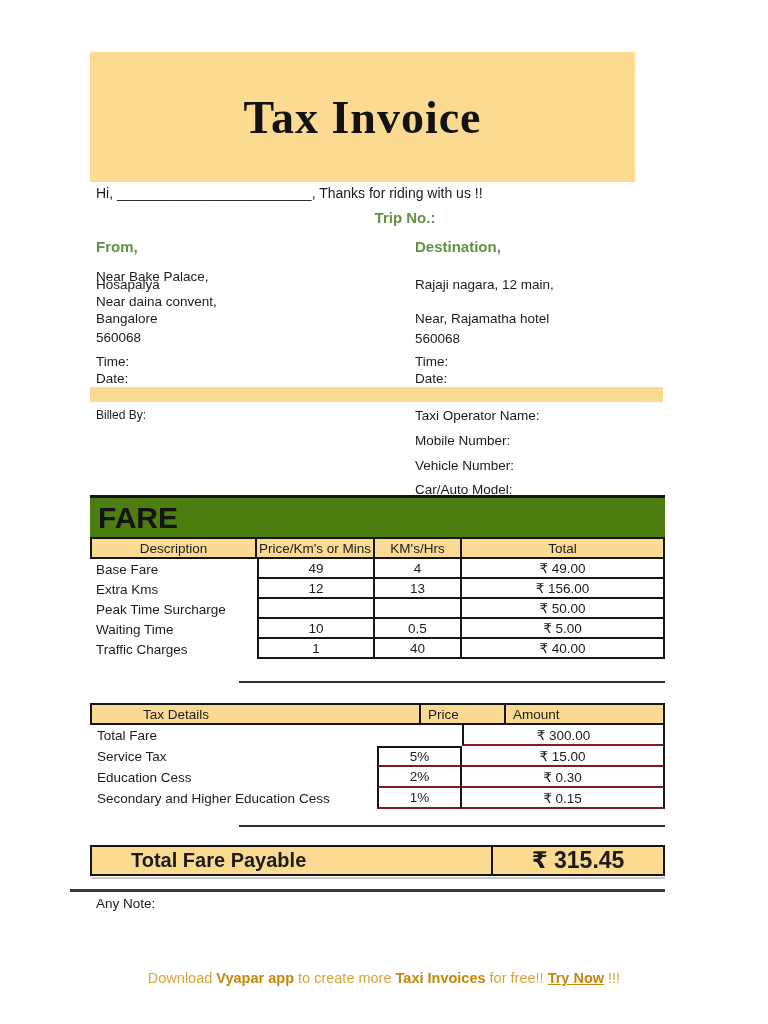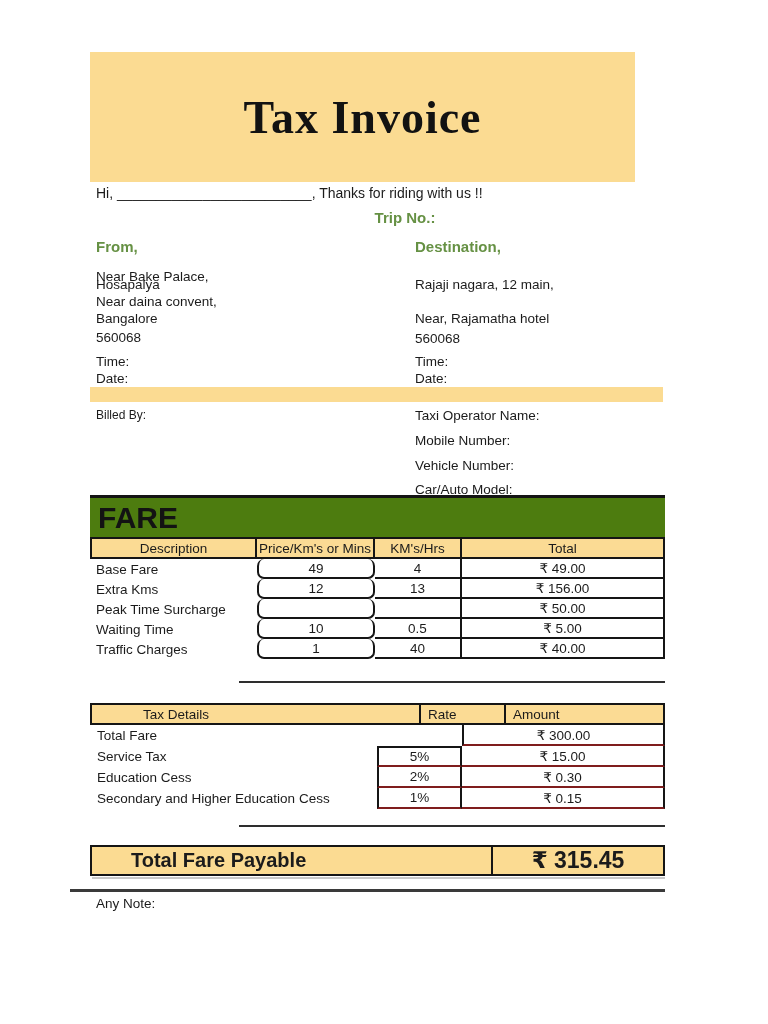--- a/index.html
+++ b/index.html
@@ -38,21 +38,21 @@
   .fare-band{height:39px;background:#4d7c0f;display:flex;align-items:center;padding-left:8px;box-sizing:border-box;}
   .fare-band span{font-size:30px;font-weight:700;color:#131313;}
   .t-header{display:grid;grid-template-columns:165px 118px 87px 1fr;background:#FBDB94;
             border:2px solid #151515;height:22px;box-sizing:border-box;font-size:13.5px;}
   .hc{display:flex;align-items:center;justify-content:center;border-right:2px solid #151515;box-sizing:border-box;}
   .hc:last-child{border-right:none;}
   .f-row{display:grid;grid-template-columns:167px 118px 87px 1fr;height:20px;font-size:13.5px;}
   .f-desc{display:flex;align-items:center;padding-left:6px;}
   .f-box{display:flex;align-items:center;justify-content:center;box-sizing:border-box;
          border-right:2px solid #151515;border-bottom:2px solid #151515;}
-  .f-first{border-left:2px solid #151515;border-radius:7px;}
+  .f-first{border-left:2px solid #151515;}
 
   .rule-a{position:absolute;left:239px;top:681px;width:426px;border-top:2px solid #2e2e2e;}
   .rule-b{position:absolute;left:239px;top:825px;width:426px;border-top:2px solid #2e2e2e;}
 
   
   .tax-table{position:absolute;left:90px;top:703px;width:575px;box-sizing:border-box;}
   .x-header{display:grid;grid-template-columns:285px 85px 1fr;background:#FBDB94;
             border:2px solid #151515;height:22px;box-sizing:border-box;font-size:13.5px;padding-left:44px;}
   .xh{display:flex;align-items:center;padding-left:7px;border-right:2px solid #151515;box-sizing:border-box;}
   .xh:last-child{border-right:none;}
@@ -163,21 +163,21 @@
       <div class="f-box">40</div>
       <div class="f-box">₹ 40.00</div>
     </div>
   </div>
 
   <div class="rule-a"></div>
 
   <div class="tax-table">
     <div class="x-header">
       <div class="xh">Tax Details</div>
-      <div class="xh">Rate</div>
+      <div class="xh">Price</div>
       <div class="xh">Amount</div>
     </div>
     <div class="x-row">
       <div class="x-desc">Total Fare</div>
       <div class="x-plain"></div>
       <div class="x-box x-left">₹ 300.00</div>
     </div>
     <div class="x-row">
       <div class="x-desc">Service Tax</div>
       <div class="x-box x-left x-top">5%</div>
@@ -199,14 +199,23 @@
 
   <div class="total-row">
     <div class="total-label">Total Fare Payable</div>
     <div class="total-amount">₹ 315.45</div>
   </div>
 
   <div class="rule-faint"></div>
   <div class="rule-c"></div>
   <div class="any-note">Any Note:</div>
 
+  <div class="footer">
+    <span>Download</span>
+    <span class="f-bold">Vyapar app</span>
+    <span>to create more</span>
+    <span class="f-bold">Taxi Invoices</span>
+    <span>for free!!</span>
+    <span class="f-link">Try Now</span>
+    <span>!!!</span>
+  </div>
 
 </div>
 
 </body></html>

